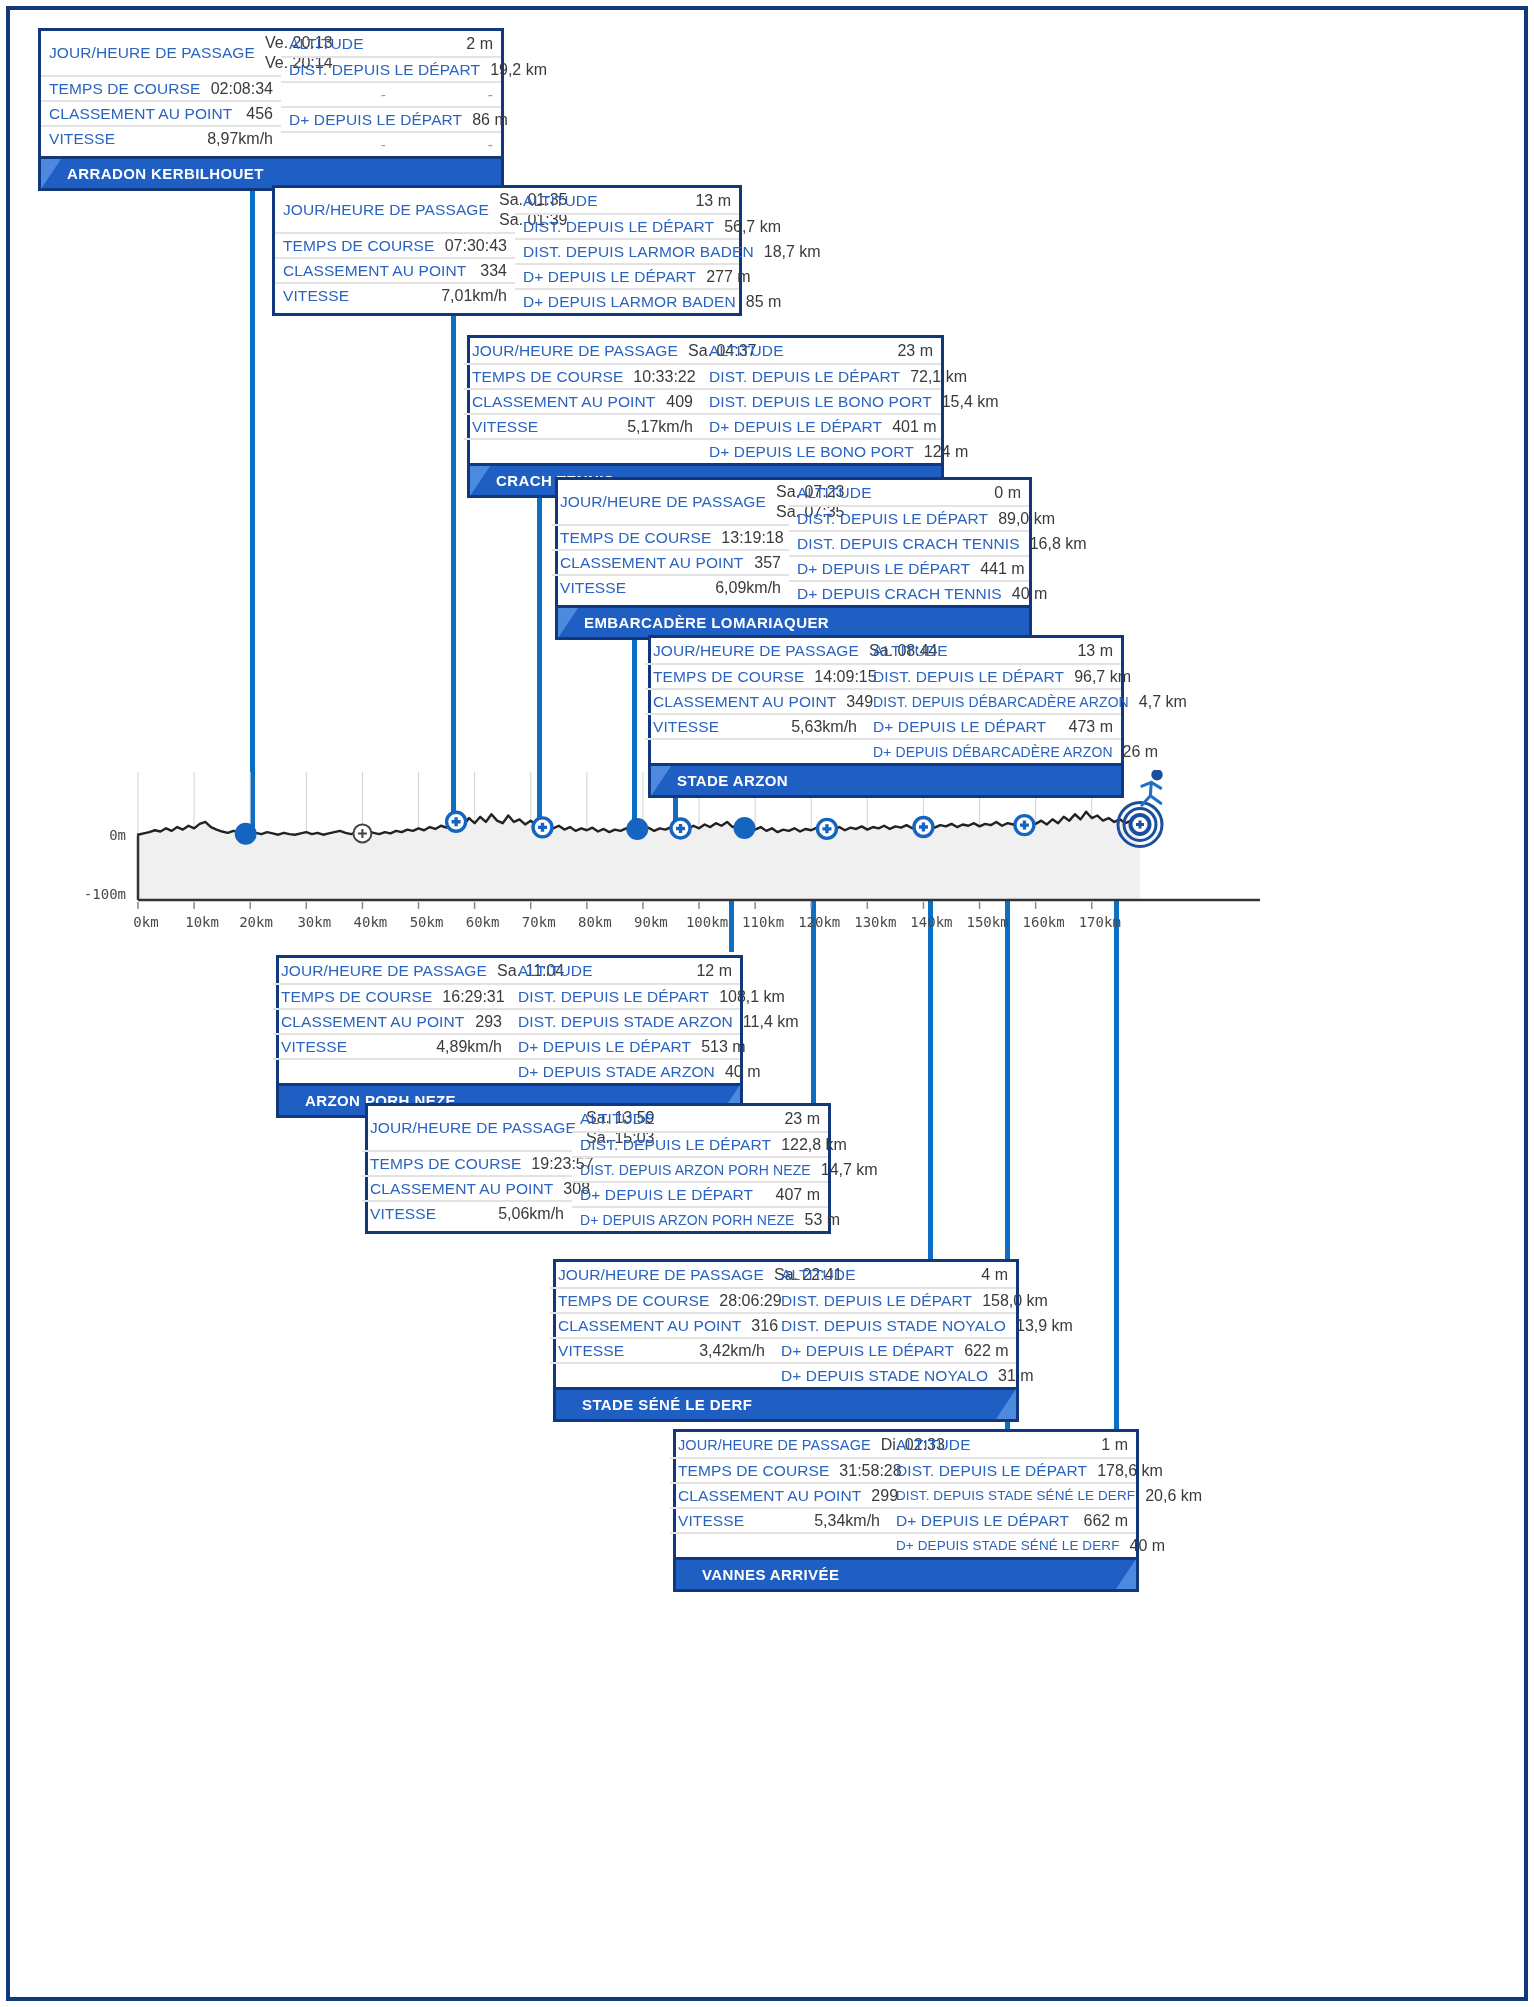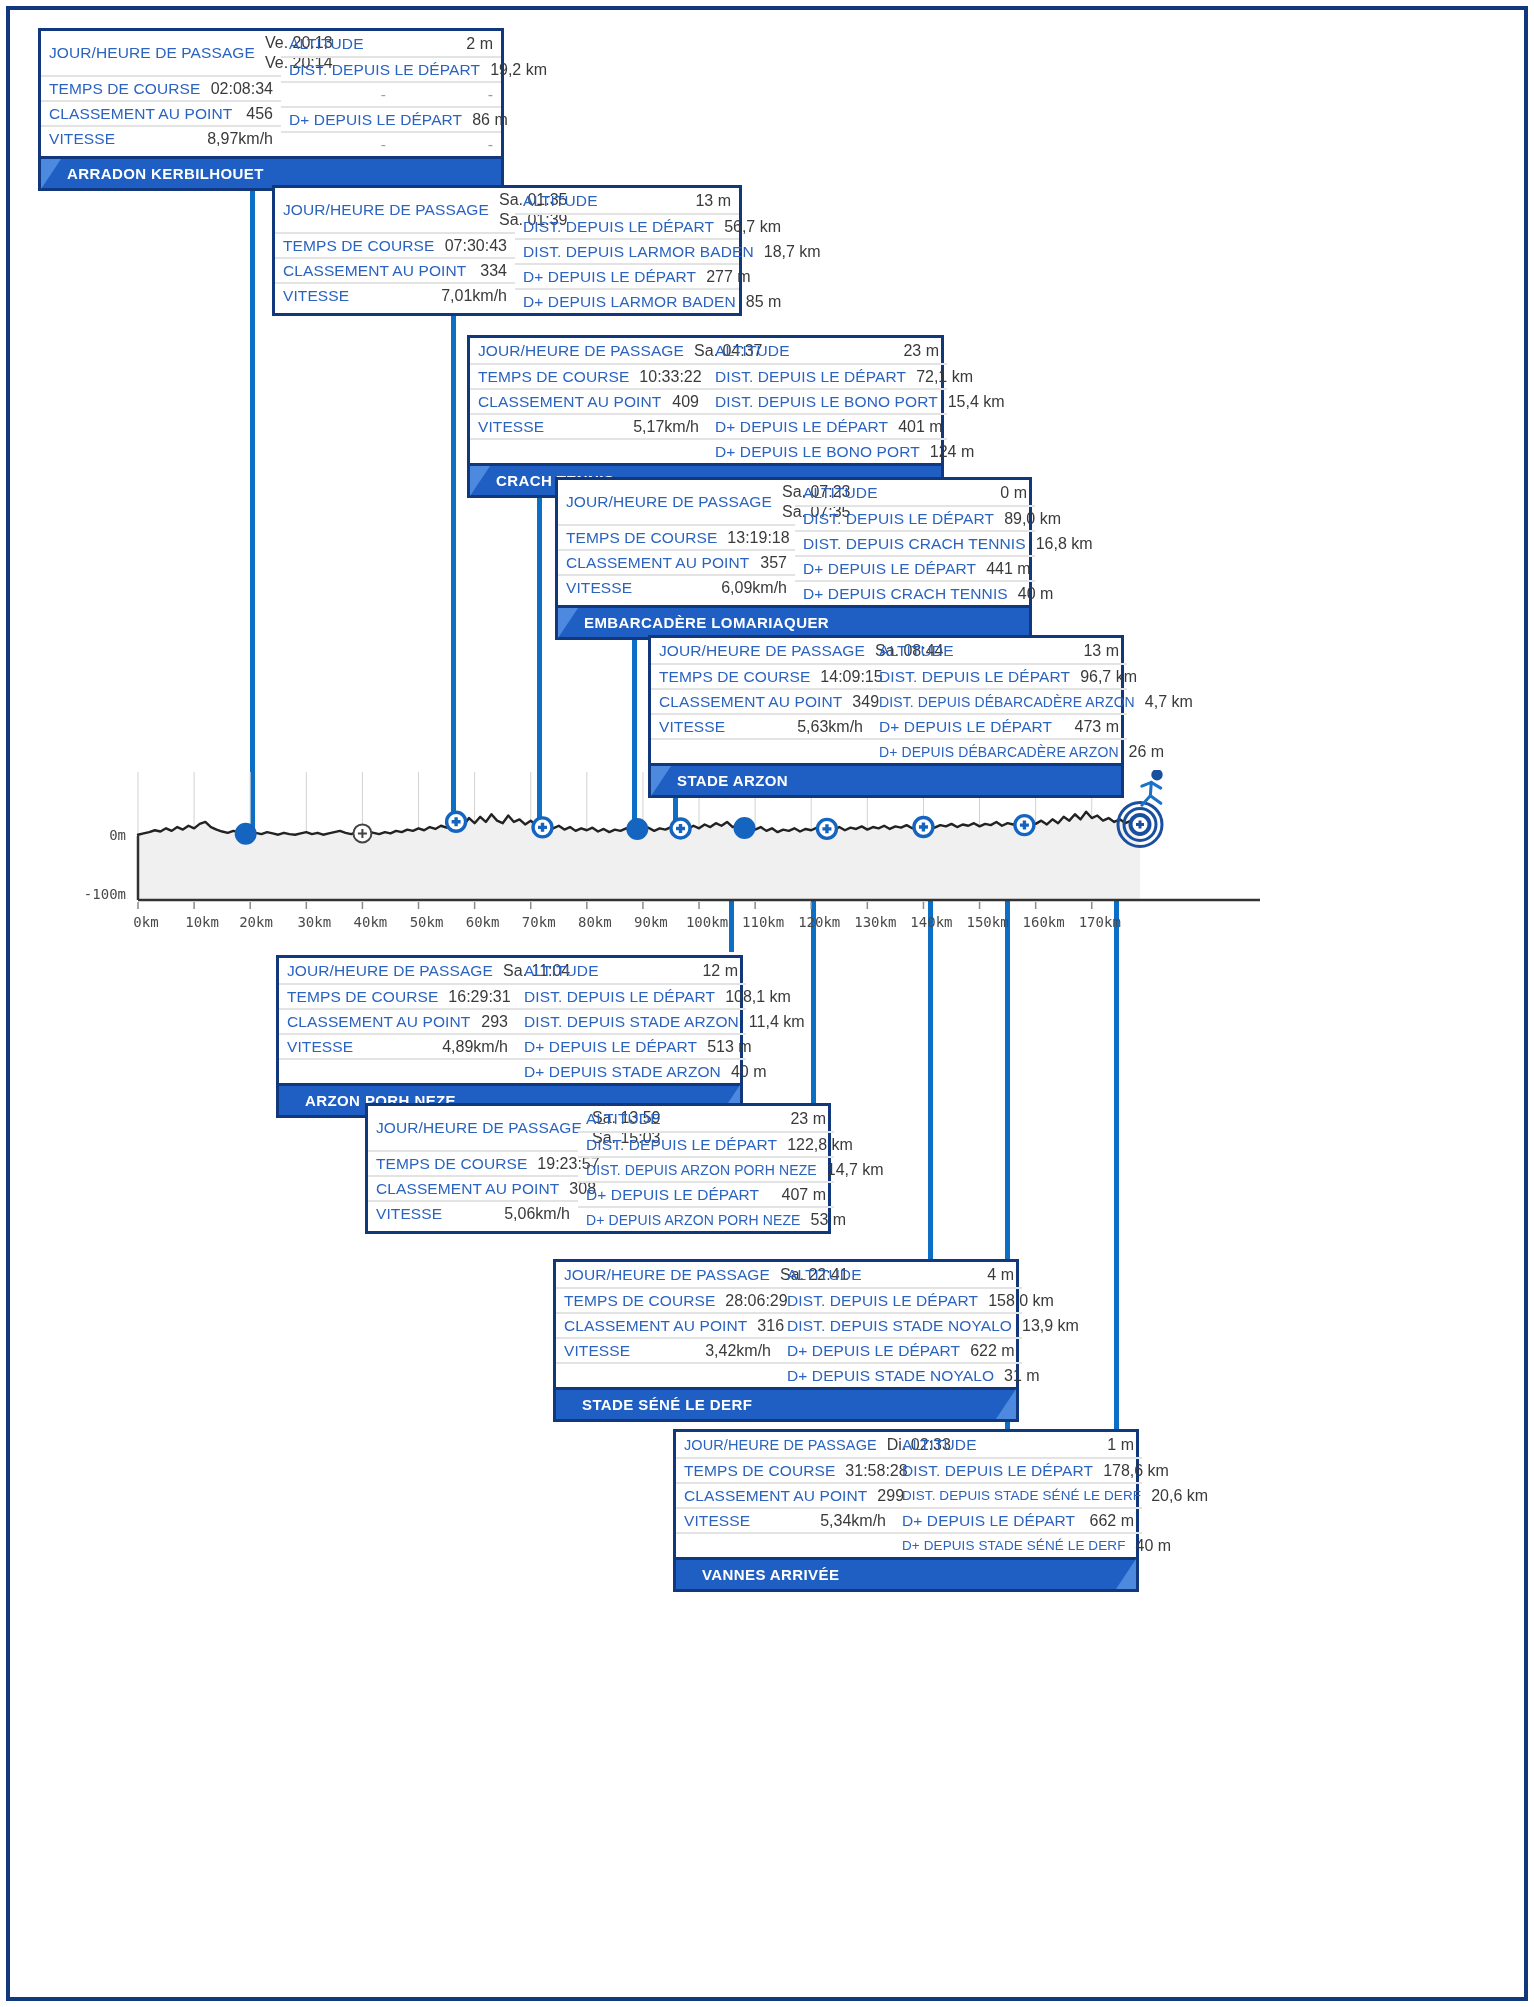--- a/index.html
+++ b/index.html
@@ -9,21 +9,21 @@
     font-family:"Liberation Sans", sans-serif;
     overflow:hidden;
   }
   #page-frame{
     position:absolute; left:6px; top:6px; width:1522px; height:1995px;
     border:4px solid #11377c; background:#fff;
   }
 
   
   .card{ position:absolute; background:#ffffff; border:3px solid #11377c; }
-  .card-body{ display:flex; background:#fff; }
+  .card-body{ display:flex; background:#fff;justify-content:flex-end; }
   .col{ display:flex; flex-direction:column; justify-content:flex-start; }
   .col.left{ }
   .col.right{ }
   .row{
     display:flex; align-items:center; justify-content:space-between;
     border-top:2px solid #e3e3e3; padding:2px 8px;
     min-height:25px; gap:10px;
   }
   .row:first-child{ border-top:none; }
   .row .lbl{

